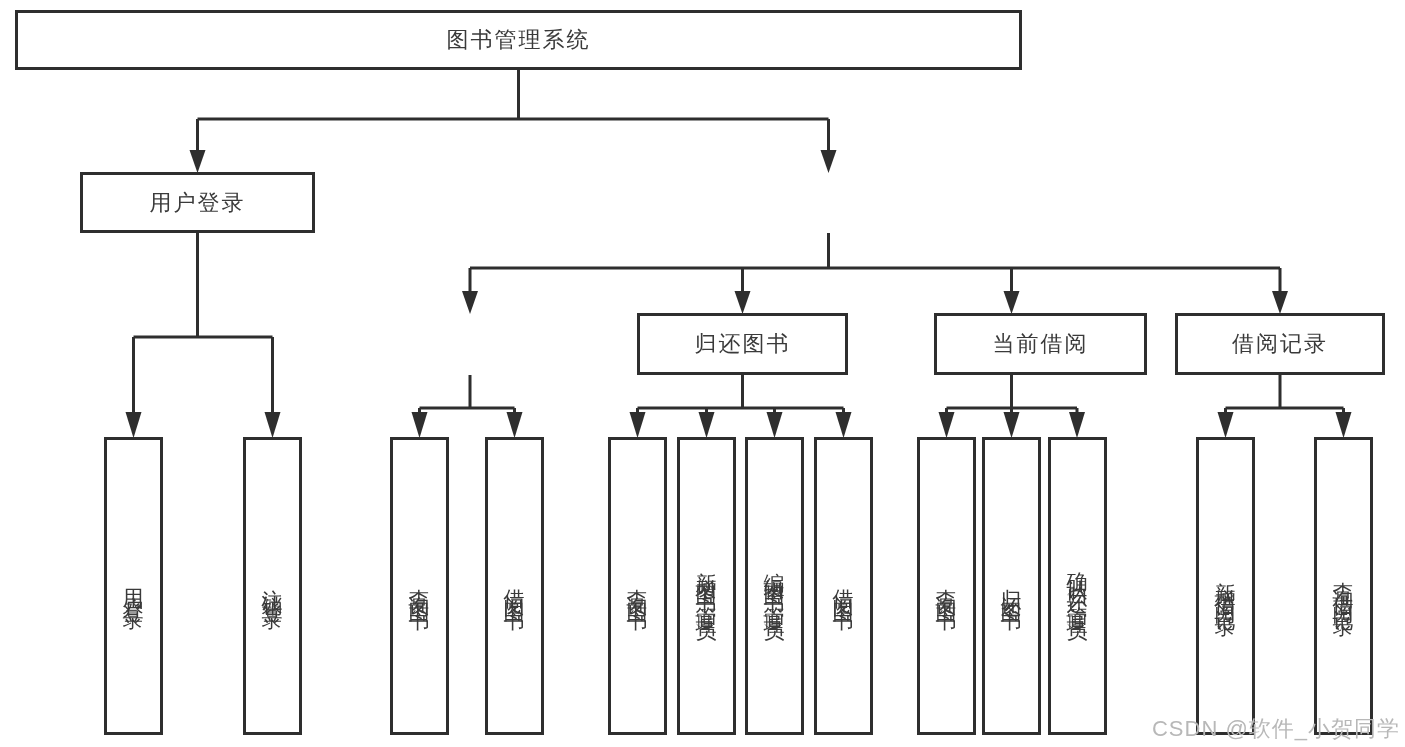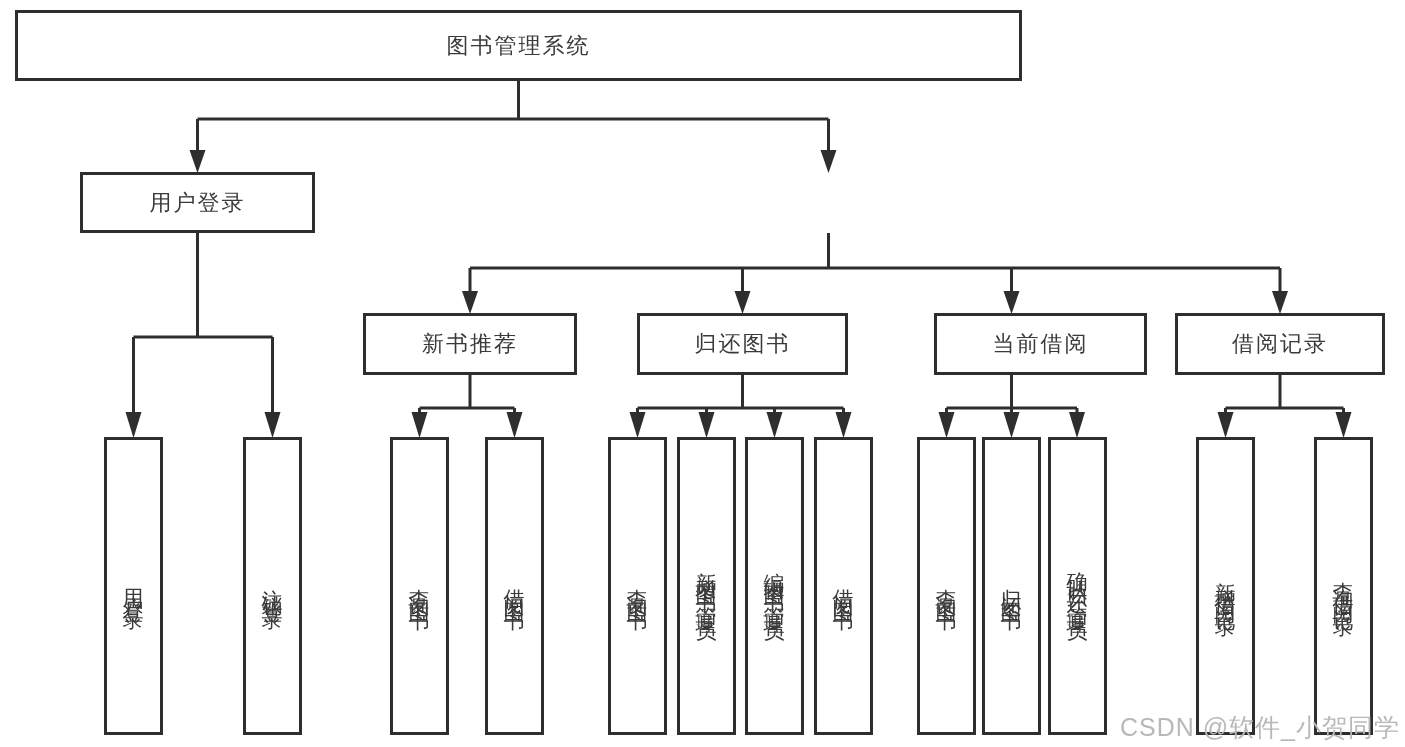--- a/index.html
+++ b/index.html
@@ -28,21 +28,21 @@
     background: #ffffff;
     border: 3px solid #2e2e2e;
     display: flex;
     align-items: center;
     justify-content: center;
     color: #3a3a3a;
     font-size: 22px;
     letter-spacing: 2px;
     z-index: 2;
   }
-  .root-box   { left: 15px;  top: 10px;  width: 1007px; height: 71px; }
+  .root-box   { left: 15px;  top: 10px;  width: 1007px; height: 60px; }
   .l2-box     { top: 172px; height: 61px; }
   .b-user     { left: 80px;  width: 235px; }
   .b-mgmt     { left: 710px; width: 237px; }
   .l3-box     { top: 313px; height: 62px; }
   .b-newbook  { left: 363px;  width: 214px; }
   .b-borrow   { left: 637px;  width: 211px; }
   .b-current  { left: 934px;  width: 213px; }
   .b-records  { left: 1175px; width: 210px; }
   .leaf {
     top: 437px;
@@ -66,21 +66,21 @@
   .lf-8  { left: 814px; }
   .lf-9  { left: 917px; }
   .lf-10 { left: 982px; }
   .lf-11 { left: 1048px; }
   .lf-12 { left: 1196px; }
   .lf-13 { left: 1314px; }
   .watermark {
     position: absolute;
     right: 5px;
     bottom: 3px;
-    font-size: 25px;
+    font-size: 22px;
     letter-spacing: 1px;
     color: #b8b8b8;
     z-index: 5;
   }
 </style>
 </head>
 <body>
 
 <div id="stage">
 
@@ -121,23 +121,20 @@
   </svg>
 
   <div class="box root-box">
     <span>图书管理系统</span>
   </div>
 
   <div class="box l2-box b-user">
     <span>用户登录</span>
   </div>
 
-  <div class="box l3-box b-newbook">
-    <span>新书推荐</span>
-  </div>
   <div class="box l3-box b-borrow">
     <span>归还图书</span>
   </div>
   <div class="box l3-box b-current">
     <span>当前借阅</span>
   </div>
   <div class="box l3-box b-records">
     <span>借阅记录</span>
   </div>
 

